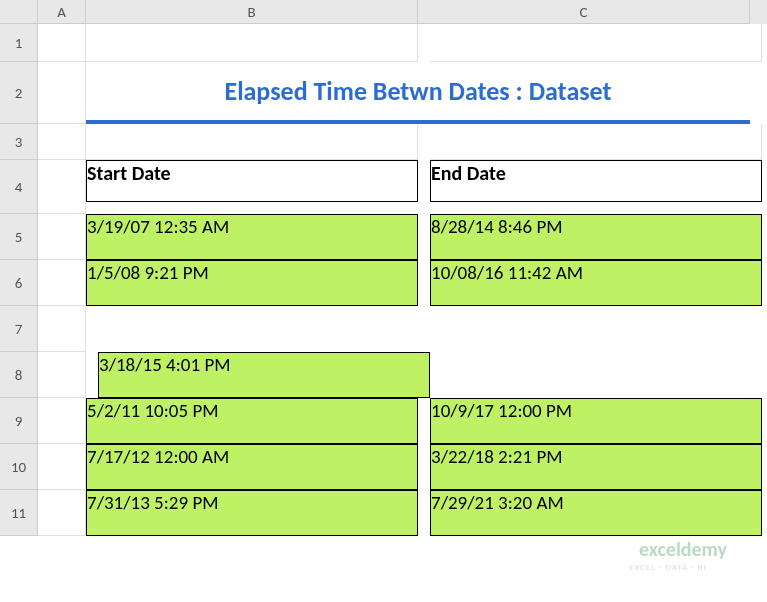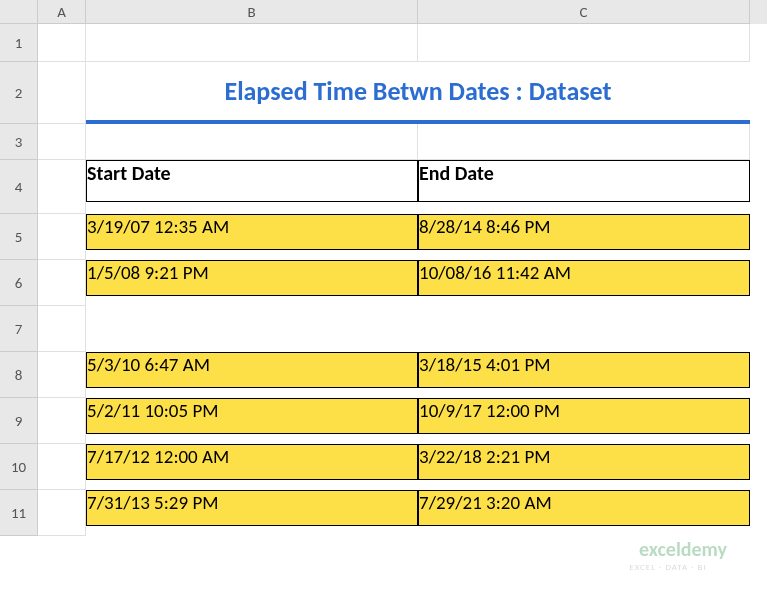--- a/index.html
+++ b/index.html
@@ -104,29 +104,29 @@
     }
     .header-cell {
       background: #ffffff;
       font-weight: bold;
       font-size: 20px;
       justify-content: center;
       border: 1.5px solid #000000;
       height: 42px;
     }
     .data-cell {
-      background: #fde047;
+      background: #bef264;
       font-size: 19px;
       justify-content: flex-end;
       padding-right: 12px;
       border: 1px solid #000000;
-      height: 36px;
+      height: 46px;
     }
     .cell-b { width: 332px; }
-    .cell-c { width: 332px; }
+    .cell-c { width: 332px; margin-left: 12px; }
     .empty-row1 { height: 38px; }
     .empty-row3 { height: 36px; }
     .watermark {
       position: absolute;
       bottom: 30px;
       right: 40px;
       display: flex;
       flex-direction: column;
       align-items: center;
       opacity: 0.3;
@@ -196,21 +196,20 @@
       <div class="cell-row">
         <div class="cell spacer-a row-data"></div>
         <div class="data-cell cell-b">1/5/08 9:21 PM</div>
         <div class="data-cell cell-c">10/08/16 11:42 AM</div>
       </div>
       <div class="cell-row">
         <div class="cell spacer-a row-data"></div>
       </div>
       <div class="cell-row">
         <div class="cell spacer-a row-data"></div>
-        <div class="data-cell cell-b">5/3/10 6:47 AM</div>
         <div class="data-cell cell-c">3/18/15 4:01 PM</div>
       </div>
       <div class="cell-row">
         <div class="cell spacer-a row-data"></div>
         <div class="data-cell cell-b">5/2/11 10:05 PM</div>
         <div class="data-cell cell-c">10/9/17 12:00 PM</div>
       </div>
       <div class="cell-row">
         <div class="cell spacer-a row-data"></div>
         <div class="data-cell cell-b">7/17/12 12:00 AM</div>

